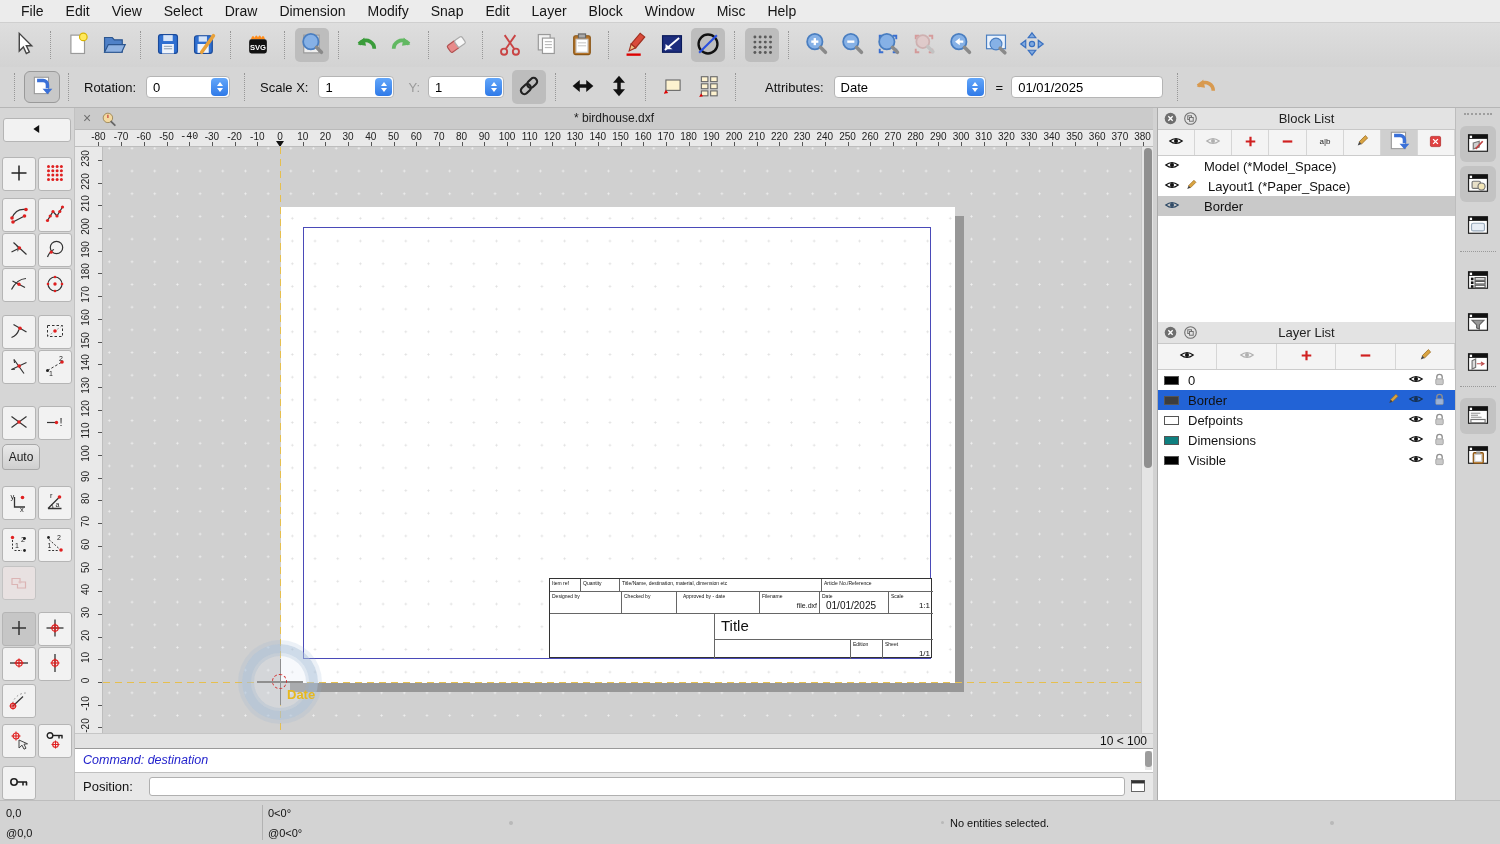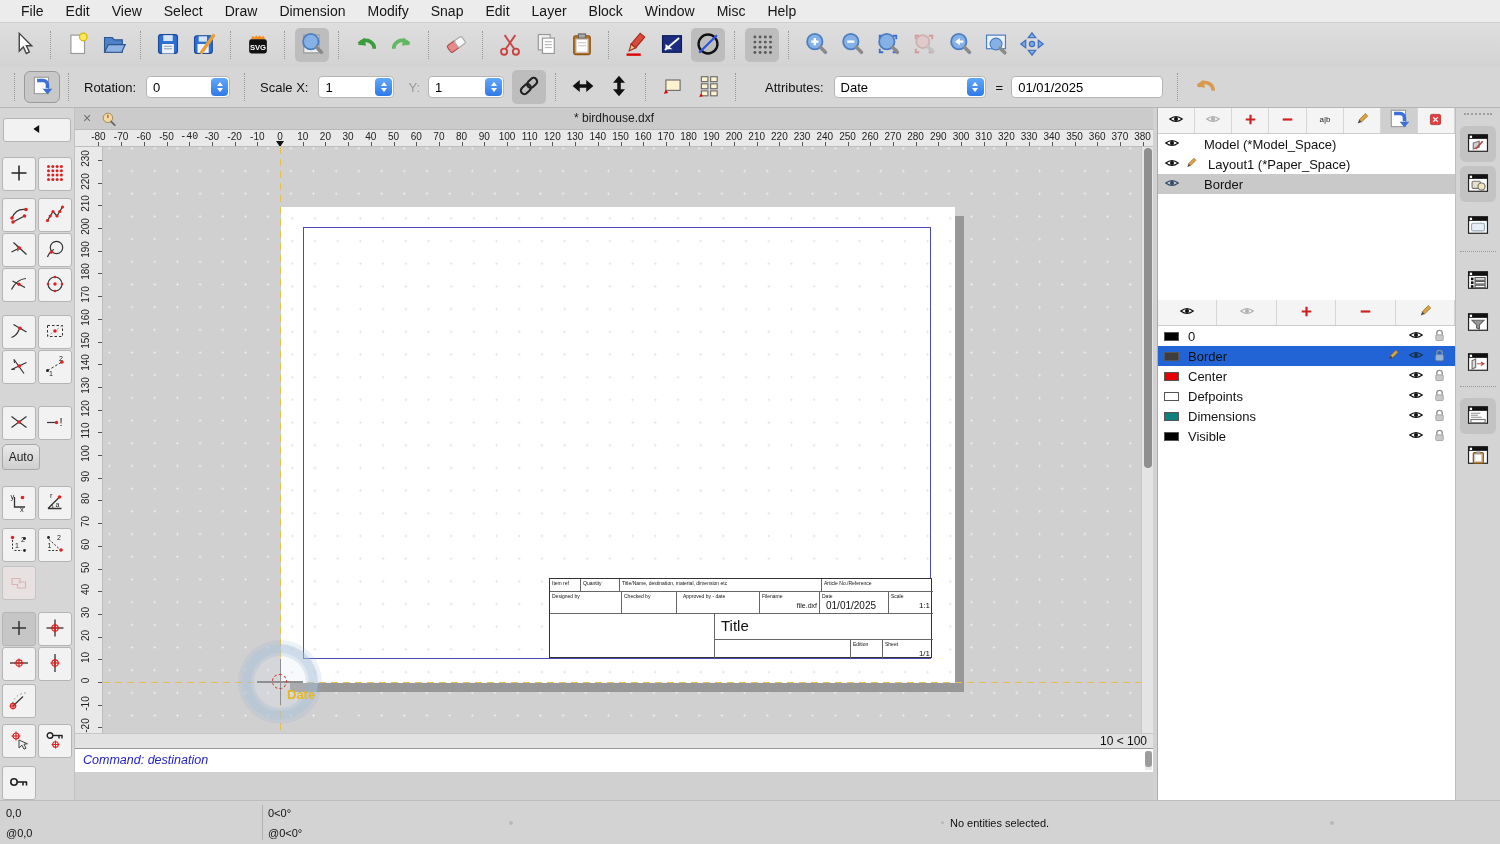--- a/index.html
+++ b/index.html
@@ -859,23 +859,49 @@
     <div class="vscroll">
         <div class="thumb"></div>
       </div>
     <div class="bottomstrip"><span>10 &lt; 100</span></div>
     <div class="cmdline">
       <div class="cmdtext"><span>Command:</span> <span>destination</span></div>
       <div class="cmdscroll">
           <div class="thumb"></div>
         </div>
     </div>
+    <div class="posrow">
+      <span class="plabel">Position:</span>
+      <input value="" style="">
+      <button class="winbtn">
+          <span class="ic"><svg width="16" height="16" viewBox="0 0 22 22" xmlns="http://www.w3.org/2000/svg">
+              <rect x="2" y="3.5" width="18" height="15" fill="#fff" stroke="#333"></rect>
+              <rect x="2" y="3.5" width="18" height="4" fill="#333"></rect>
+            </svg></span>
+        </button>
+    </div>
   </div>
 
   <div class="rightcol">
+    <div class="panelhdr">
+      <button class="hbtn" style="left:5px">
+          <span class="ic"><svg width="15" height="15" viewBox="0 0 22 22" xmlns="http://www.w3.org/2000/svg">
+              <circle cx="11" cy="11" r="8.5" fill="#6e6e6e"></circle>
+              <path d="M7.8 7.8 l6.4 6.4 M14.2 7.8 l-6.4 6.4" stroke="#fff" stroke-width="2"></path>
+            </svg></span>
+        </button>
+      <button class="hbtn" style="left:25px">
+          <span class="ic"><svg width="15" height="15" viewBox="0 0 22 22" xmlns="http://www.w3.org/2000/svg">
+              <circle cx="11" cy="11" r="8.5" fill="none" stroke="#6e6e6e" stroke-width="1.6"></circle>
+              <rect x="7" y="7" width="5.5" height="5.5" fill="none" stroke="#6e6e6e" stroke-width="1.4"></rect>
+              <rect x="9.5" y="9.5" width="5.5" height="5.5" fill="#e3e3e3" stroke="#6e6e6e" stroke-width="1.4"></rect>
+            </svg></span>
+        </button>
+      <div class="ttl">Block List</div>
+    </div>
     <div class="paneltb" id="block-toolbar">
         <button class="pbtn">
           <span><svg width="16" height="16" viewBox="0 0 22 22" xmlns="http://www.w3.org/2000/svg">
               <path d="M2.5 11 Q11 4.5 19.5 11 Q11 17.5 2.5 11 Z" fill="none" stroke="#111" stroke-width="1.8"></path>
               <circle cx="11" cy="11" r="2.8" fill="#111"></circle>
             </svg></span>
         </button>
         <button class="pbtn">
           <span><svg width="16" height="16" viewBox="0 0 22 22" xmlns="http://www.w3.org/2000/svg">
               <path d="M2.5 11 Q11 4.5 19.5 11 Q11 17.5 2.5 11 Z" fill="none" stroke="#b0b0b0" stroke-width="1.8"></path>
@@ -941,20 +967,36 @@
           <span class="nm">Layout1 (*Paper_Space)</span>
         </div>
         <div class="lrow blkrow sel-gray">
           <span class="ic1"><svg width="16" height="16" viewBox="0 0 22 22" xmlns="http://www.w3.org/2000/svg">
               <path d="M2.5 11 Q11 4.5 19.5 11 Q11 17.5 2.5 11 Z" fill="none" stroke="#2f4a66" stroke-width="1.8"></path>
               <circle cx="11" cy="11" r="2.8" fill="#2f4a66"></circle>
             </svg></span>
           <span class="nm" style="margin-left: 24px;">Border</span>
         </div>
       </div>
+    <div class="panelhdr">
+      <button class="hbtn" style="left:5px">
+          <span class="ic"><svg width="15" height="15" viewBox="0 0 22 22" xmlns="http://www.w3.org/2000/svg">
+              <circle cx="11" cy="11" r="8.5" fill="#6e6e6e"></circle>
+              <path d="M7.8 7.8 l6.4 6.4 M14.2 7.8 l-6.4 6.4" stroke="#fff" stroke-width="2"></path>
+            </svg></span>
+        </button>
+      <button class="hbtn" style="left:25px">
+          <span class="ic"><svg width="15" height="15" viewBox="0 0 22 22" xmlns="http://www.w3.org/2000/svg">
+              <circle cx="11" cy="11" r="8.5" fill="none" stroke="#6e6e6e" stroke-width="1.6"></circle>
+              <rect x="7" y="7" width="5.5" height="5.5" fill="none" stroke="#6e6e6e" stroke-width="1.4"></rect>
+              <rect x="9.5" y="9.5" width="5.5" height="5.5" fill="#e3e3e3" stroke="#6e6e6e" stroke-width="1.4"></rect>
+            </svg></span>
+        </button>
+      <div class="ttl">Layer List</div>
+    </div>
     <div class="paneltb" id="layer-toolbar">
         <button class="pbtn">
           <span><svg width="16" height="16" viewBox="0 0 22 22" xmlns="http://www.w3.org/2000/svg">
               <path d="M2.5 11 Q11 4.5 19.5 11 Q11 17.5 2.5 11 Z" fill="none" stroke="#111" stroke-width="1.8"></path>
               <circle cx="11" cy="11" r="2.8" fill="#111"></circle>
             </svg></span>
         </button>
         <button class="pbtn">
           <span><svg width="16" height="16" viewBox="0 0 22 22" xmlns="http://www.w3.org/2000/svg">
               <path d="M2.5 11 Q11 4.5 19.5 11 Q11 17.5 2.5 11 Z" fill="none" stroke="#b0b0b0" stroke-width="1.8"></path>
@@ -1005,34 +1047,20 @@
                   <path d="M9 14.5 l2.2 5 2.3 -5 Z" fill="#444"></path>
                 </g>
               </svg></span>
             <span><svg width="16" height="16" viewBox="0 0 22 22" xmlns="http://www.w3.org/2000/svg">
                 <path d="M2.5 11 Q11 4.5 19.5 11 Q11 17.5 2.5 11 Z" fill="none" stroke="#16304e" stroke-width="1.8"></path>
                 <circle cx="11" cy="11" r="2.8" fill="#16304e"></circle>
               </svg></span>
             <span><svg width="15" height="15" viewBox="0 0 22 22" xmlns="http://www.w3.org/2000/svg">
                 <path d="M7 10 v-2.5 a4 4 0 0 1 8 0 V10" fill="none" stroke="#8f8f8f" stroke-width="2"></path>
                 <rect x="5.5" y="10" width="11" height="8.5" rx="1.5" fill="#9ab2d8" stroke="#8f8f8f"></rect>
-              </svg></span>
-          </span>
-        </div>
-        <div class="lrow">
-          <span class="sw" style="background: rgb(230, 0, 0);"></span>
-          <span class="nm">Center</span>
-          <span class="right-icons">
-            <span><svg width="16" height="16" viewBox="0 0 22 22" xmlns="http://www.w3.org/2000/svg">
-                <path d="M2.5 11 Q11 4.5 19.5 11 Q11 17.5 2.5 11 Z" fill="none" stroke="#111" stroke-width="1.8"></path>
-                <circle cx="11" cy="11" r="2.8" fill="#111"></circle>
-              </svg></span>
-            <span><svg width="15" height="15" viewBox="0 0 22 22" xmlns="http://www.w3.org/2000/svg">
-                <path d="M7 10 v-2.5 a4 4 0 0 1 8 0 V10" fill="none" stroke="#8f8f8f" stroke-width="2"></path>
-                <rect x="5.5" y="10" width="11" height="8.5" rx="1.5" fill="#c9c9c9" stroke="#8f8f8f"></rect>
               </svg></span>
           </span>
         </div>
         <div class="lrow">
           <span class="sw" style="background: rgb(255, 255, 255);"></span>
           <span class="nm">Defpoints</span>
           <span class="right-icons">
             <span><svg width="16" height="16" viewBox="0 0 22 22" xmlns="http://www.w3.org/2000/svg">
                 <path d="M2.5 11 Q11 4.5 19.5 11 Q11 17.5 2.5 11 Z" fill="none" stroke="#111" stroke-width="1.8"></path>
                 <circle cx="11" cy="11" r="2.8" fill="#111"></circle>

